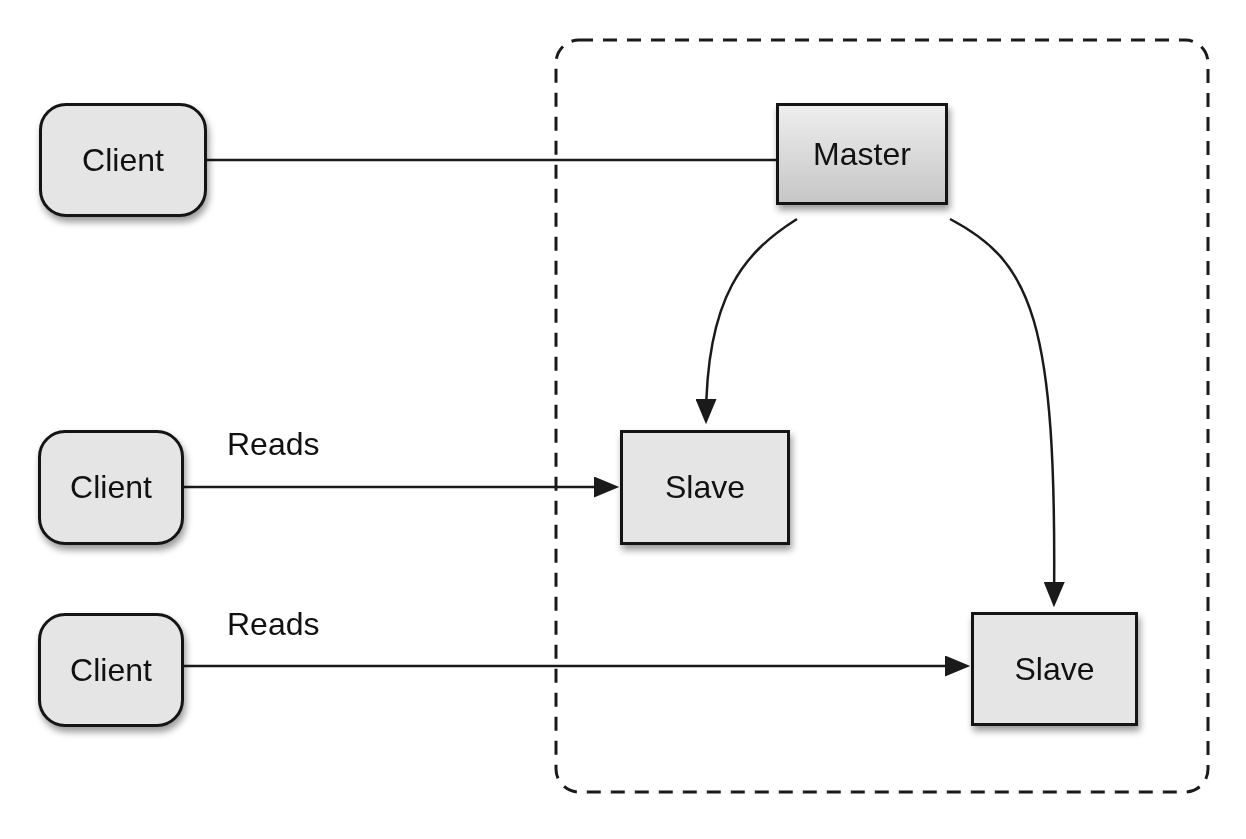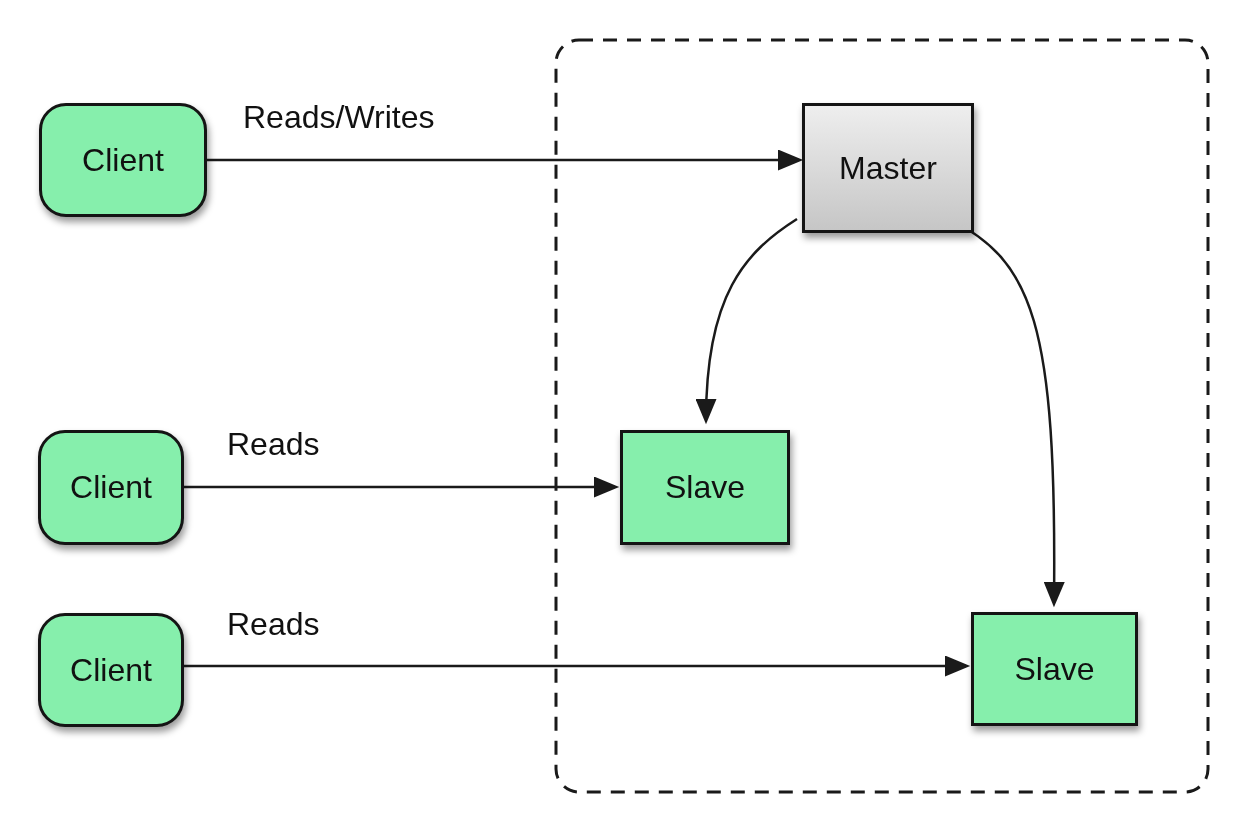--- a/index.html
+++ b/index.html
@@ -21,21 +21,21 @@
     left: 0;
     top: 0;
     width: 1246px;
     height: 839px;
   }
   .node {
     position: absolute;
     display: flex;
     align-items: center;
     justify-content: center;
-    background: #86efac;
+    background: #e5e5e5;
     border: 3px solid #141414;
     box-sizing: border-box;
     font-size: 32px;
     box-shadow: 2px 5px 7px rgba(0,0,0,0.40);
   }
   .node-label {
     white-space: nowrap;
   }
   .client {
     border-radius: 27px;
@@ -46,21 +46,21 @@
   .edge-label {
     position: absolute;
     font-size: 32px;
     white-space: nowrap;
     line-height: 1.1;
   }
   
   #client-1 { left: 39px;  top: 103px; width: 168px; height: 114px; }
   #client-2 { left: 38px;  top: 430px; width: 146px; height: 115px; }
   #client-3 { left: 38px;  top: 613px; width: 146px; height: 114px; }
-  #master   { left: 802px; top: 103px; width: 172px; height: 130px; }
+  #master   { left: 776px; top: 103px; width: 172px; height: 102px; }
   #slave-1  { left: 620px; top: 430px; width: 170px; height: 115px; }
   #slave-2  { left: 971px; top: 612px; width: 167px; height: 114px; }
   
   #label-reads-writes { left: 243px; top: 100px; }
   #label-reads-1      { left: 227px; top: 427px; }
   #label-reads-2      { left: 227px; top: 607px; }
   #label-replication  { left: 771px; top: 264px; font-size: 34px; }
 </style>
 </head>
 <body>
@@ -104,20 +104,19 @@
   </div>
 
   <div id="slave-1" class="node slave">
     <span class="node-label">Slave</span>
   </div>
 
   <div id="slave-2" class="node slave">
     <span class="node-label">Slave</span>
   </div>
 
-  <div id="label-reads-writes" class="edge-label">Reads/Writes</div>
 
   <div id="label-reads-1" class="edge-label">Reads</div>
 
   <div id="label-reads-2" class="edge-label">Reads</div>
 
 
 </div>
 
 </body></html>

